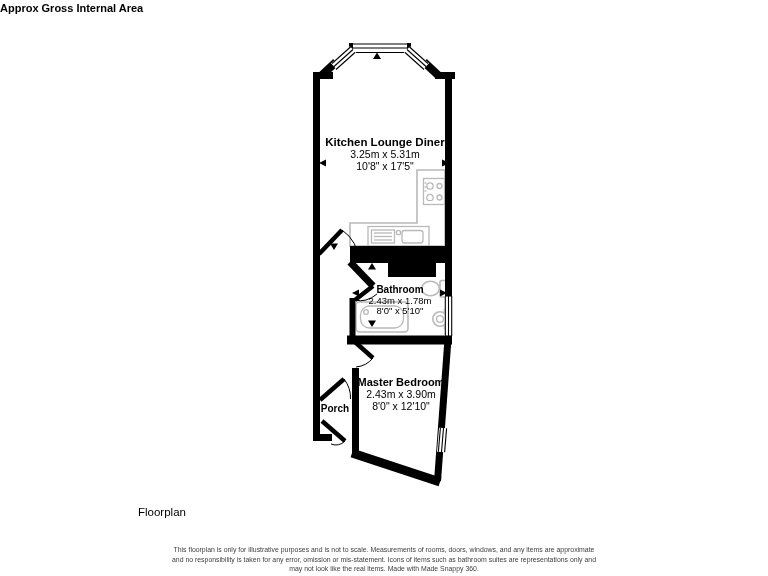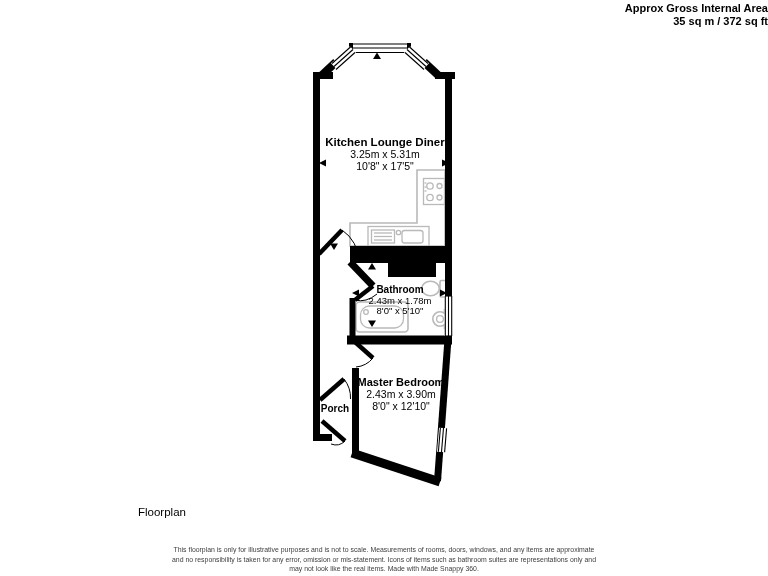--- a/index.html
+++ b/index.html
@@ -1,18 +1,18 @@
 <!DOCTYPE html>
 <html><head>
 <meta charset="utf-8">
 <style>
   html,body{margin:0;padding:0;background:#fff;}
   .page{position:relative;width:768px;height:576px;background:#fff;overflow:hidden;
         font-family:"Liberation Sans",sans-serif;color:#000;}
-  .hdr{position:absolute;top:2px;left:0;width:768px;text-align:right;
+  .hdr{position:absolute;top:2px;left:0;width:768px;text-align:left;
        font-size:11px;font-weight:bold;line-height:12.5px;}
   .caption{position:absolute;top:506px;left:138px;width:400px;text-align:left;
        font-size:11.5px;}
   .disclaimer{position:absolute;top:545px;left:0;width:768px;text-align:center;
        font-size:6.9px;line-height:9.6px;color:#3d3d3d;}
   svg{position:absolute;top:0;left:0;}
   .wall{stroke:#000;fill:none;}
   .leaf{stroke:#000;stroke-width:4.5;fill:none;}
   .arc{stroke:#000;stroke-width:1;fill:none;}
   .win{stroke:#000;stroke-width:1.1;fill:none;}
@@ -23,21 +23,20 @@
   text{fill:#000;}
   .rn{font-weight:bold;}
 </style>
 </head>
 <body>
 
 <div class="page">
 
   <div class="hdr">
     <div>Approx Gross Internal Area</div>
-    <div>35 sq m / 372 sq ft</div>
   </div>
 
   <svg width="768" height="576" viewBox="0 0 768 576">
 
     <g>
       <path class="fx" d="M445,170 L417,170 L417,223 L350,223 L350,246 L445,246 Z"></path>
     </g>
     <g>
       <rect class="fx2" x="423.5" y="178.5" width="21" height="26"></rect>
       <circle class="fx2" cx="430" cy="186" r="3.2"></circle>

